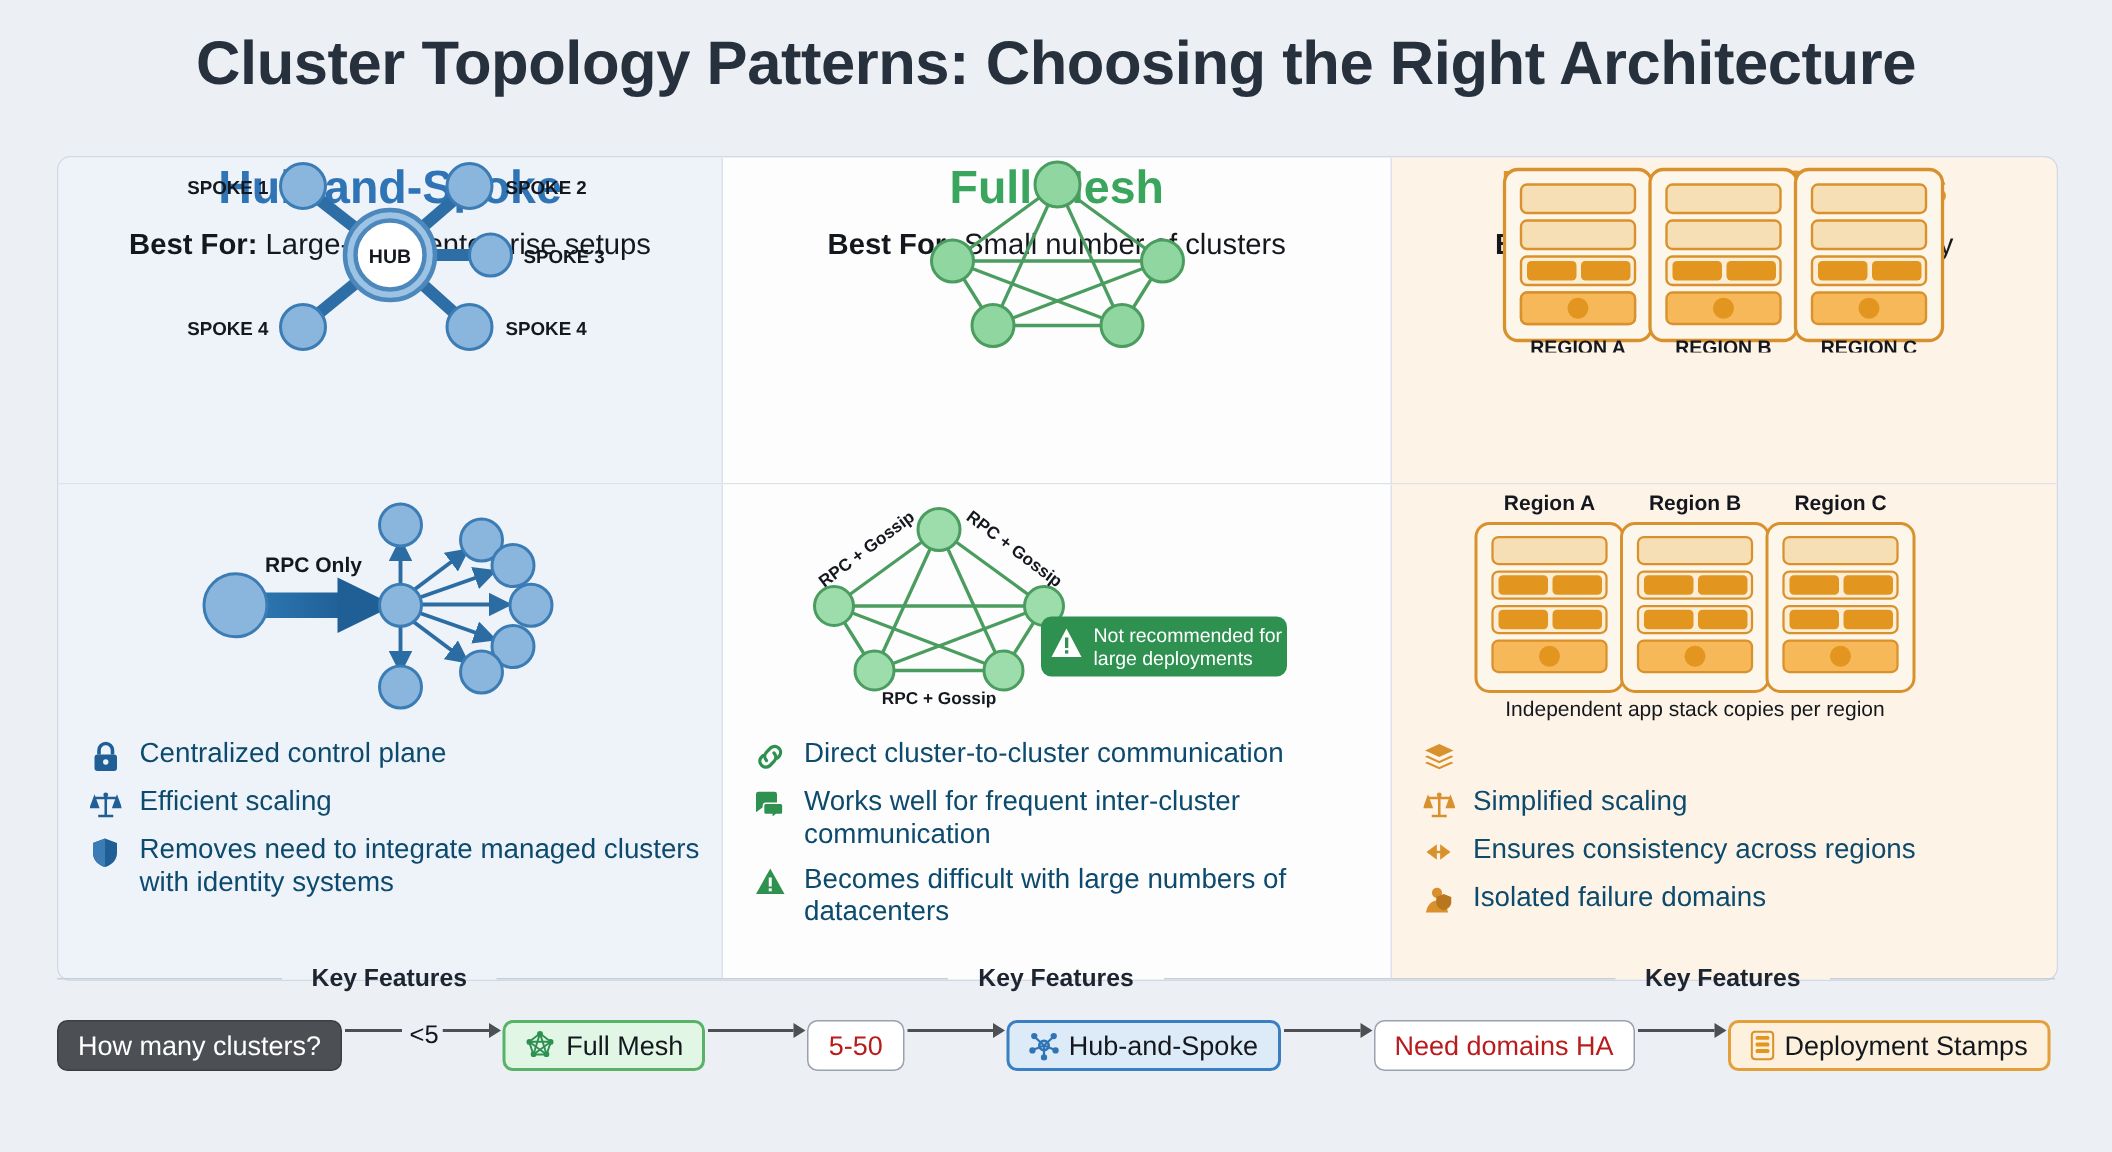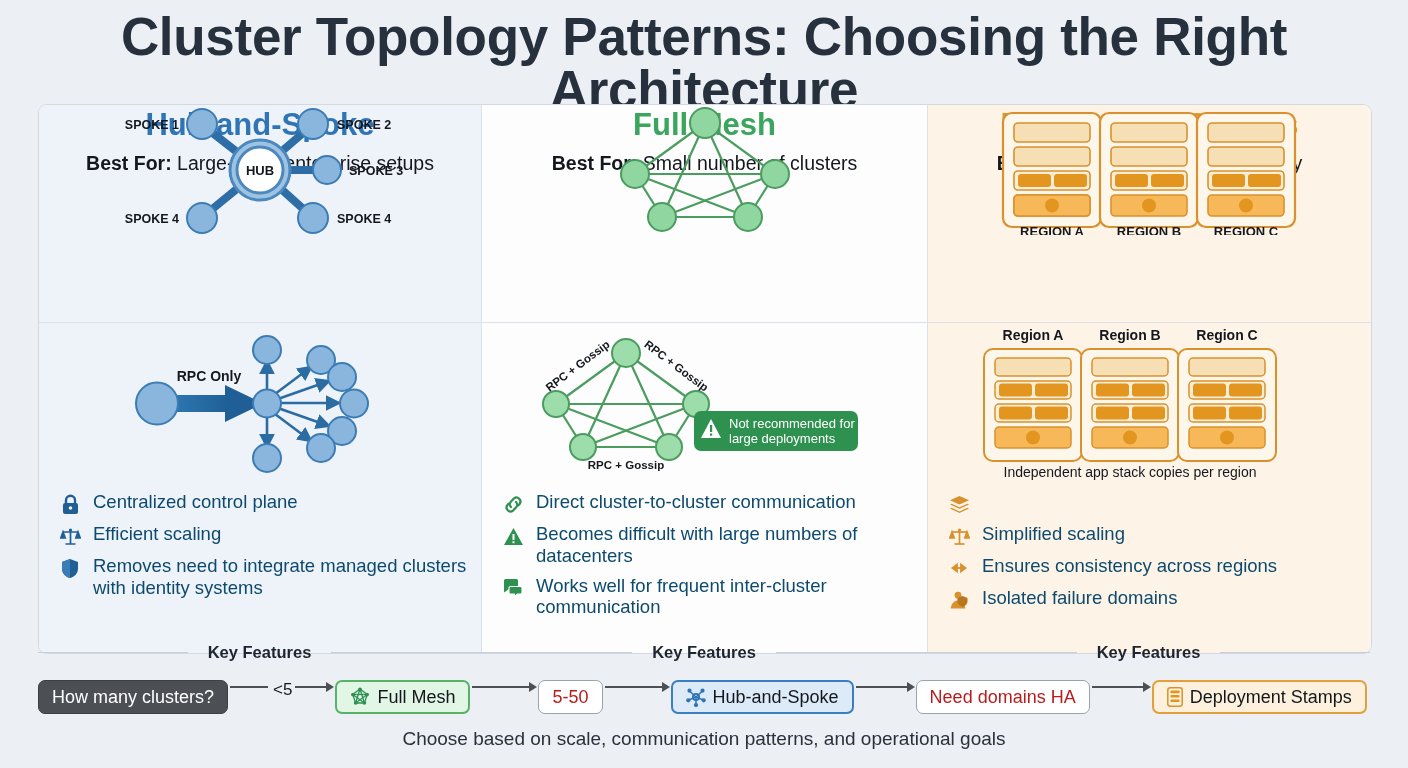--- a/index.html
+++ b/index.html
@@ -6,22 +6,22 @@
   body{
     width:1408px;height:768px;overflow:hidden;
     background:#eceff4;
     font-family:"Liberation Sans",sans-serif;
     color:#1d2530;
   }
   .page{position:relative;width:1408px;height:768px;box-sizing:border-box;}
 
   
   .title{
-    text-align:center;font-size:53px;font-weight:bold;letter-spacing:-0.3px;
-    color:#27313d;padding-top:10px;line-height:1;
+    text-align:center;font-size:41px;font-weight:bold;letter-spacing:-0.3px;
+    color:#27313d;padding-top:22px;line-height:1;
   }
 
   
   .grid{
     position:absolute;left:38px;top:104px;width:1332px;height:548px;
     display:grid;grid-template-columns:443px 446px 443px;
     grid-template-rows:218px 330px;
     border:1px solid #d3d9e2;border-radius:9px;overflow:hidden;
     background:#ffffff;
   }
@@ -332,35 +332,35 @@
                   <path d="M8 13 a4 4 0 0 1 0-5.6 l3-3 a4 4 0 0 1 5.6 5.6 l-1.4 1.4"></path>
                   <path d="M13 8 a4 4 0 0 1 0 5.6 l-3 3 a4 4 0 0 1-5.6-5.6 l1.4-1.4"></path>
                 </g>
               </svg>
           </span>
           <span class="tx">Direct cluster-to-cluster communication</span>
         </div>
         <div class="feat">
           <span class="ic">
             <svg width="21" height="19" viewBox="0 0 21 19">
+                <path d="M1 2.5a1.6 1.6 0 0 1 1.6-1.6h10.8A1.6 1.6 0 0 1 15 2.5v6.8a1.6 1.6 0 0 1-1.6 1.6H6l-5 3.6Z" fill="#2e9150"></path>
+                <path d="M7.5 8.5h10A1.6 1.6 0 0 1 19 10v4.5a1.6 1.6 0 0 1-1.5 1.6h-3l-3 2.4v-2.4H7.5A1.6 1.6 0 0 1 6 14.5V10a1.6 1.6 0 0 1 1.5-1.5Z" fill="#2e9150" stroke="#fdfdfd" stroke-width="1.1"></path>
+              </svg>
+          </span>
+          <span class="tx">Works well for frequent inter-cluster communication</span>
+        </div>
+        <div class="feat">
+          <span class="ic">
+            <svg width="21" height="19" viewBox="0 0 21 19">
                 <path d="M10.5 1 L20 18 H1 Z" fill="#2e9150"></path>
                 <rect x="9.5" y="7" width="2" height="6" fill="#fdfdfd"></rect>
                 <rect x="9.5" y="14.2" width="2" height="2" fill="#fdfdfd"></rect>
               </svg>
           </span>
           <span class="tx">Becomes difficult with large numbers of datacenters</span>
-        </div>
-        <div class="feat">
-          <span class="ic">
-            <svg width="21" height="19" viewBox="0 0 21 19">
-                <path d="M1 2.5a1.6 1.6 0 0 1 1.6-1.6h10.8A1.6 1.6 0 0 1 15 2.5v6.8a1.6 1.6 0 0 1-1.6 1.6H6l-5 3.6Z" fill="#2e9150"></path>
-                <path d="M7.5 8.5h10A1.6 1.6 0 0 1 19 10v4.5a1.6 1.6 0 0 1-1.5 1.6h-3l-3 2.4v-2.4H7.5A1.6 1.6 0 0 1 6 14.5V10a1.6 1.6 0 0 1 1.5-1.5Z" fill="#2e9150" stroke="#fdfdfd" stroke-width="1.1"></path>
-              </svg>
-          </span>
-          <span class="tx">Works well for frequent inter-cluster communication</span>
         </div>
       </div>
     </div>
 
     <div class="cell c-orange">
       <svg class="diag" width="443" height="165" viewBox="0 0 443 165">
         <g transform="translate(0,2)">
 
           <g transform="translate(56,0)">
             <text x="49" y="15" text-anchor="middle" font-family="Liberation Sans, sans-serif" font-size="14" font-weight="bold" fill="#14181e">Region A</text>
@@ -572,15 +572,14 @@
             <rect x="0.8" y="0.8" width="14.4" height="18.4" rx="2.4" fill="#fdf1dd" stroke="#d9912d" stroke-width="1.5"></rect>
             <rect x="3.4" y="3.6" width="9.2" height="2.6" rx="1" fill="#e2961f"></rect>
             <rect x="3.4" y="8" width="9.2" height="2.6" rx="1" fill="#e2961f"></rect>
             <rect x="3.4" y="12.4" width="9.2" height="2.6" rx="1" fill="#e2961f"></rect>
           </svg>
       </span>
       <span>Deployment Stamps</span>
     </div>
   </div>
 
-  <div class="footer">Choose based on scale, communication patterns, and operational goals</div>
 
 </div>
 
 </body></html>

